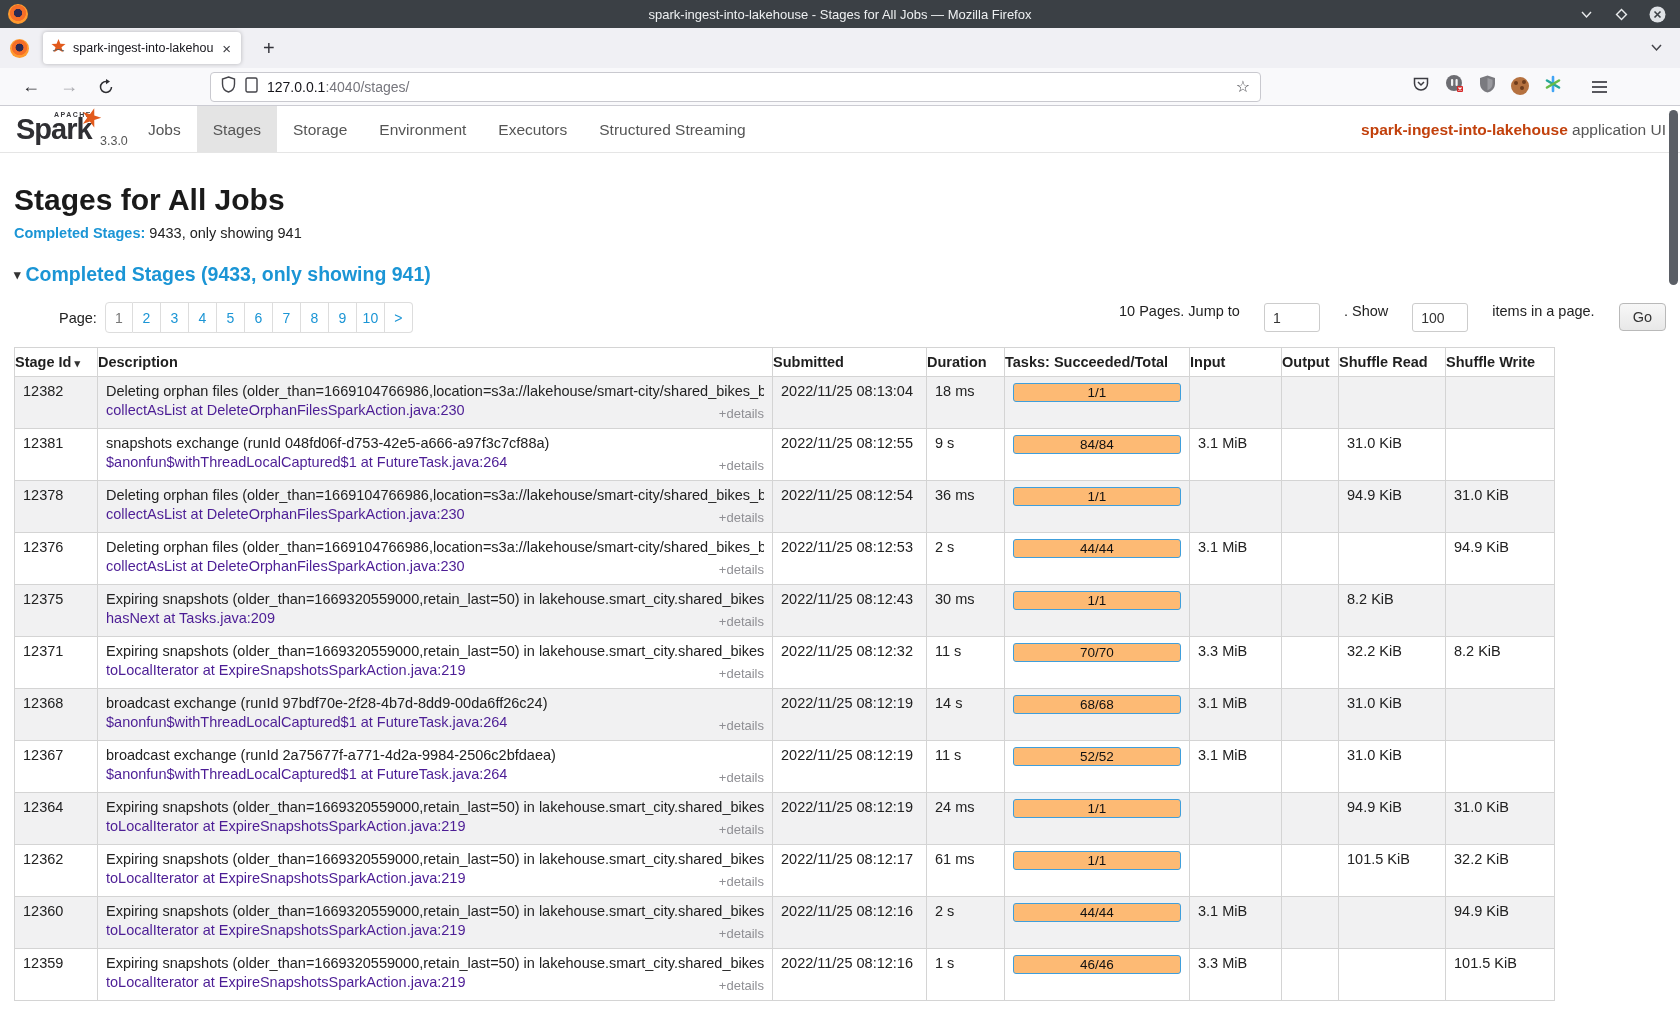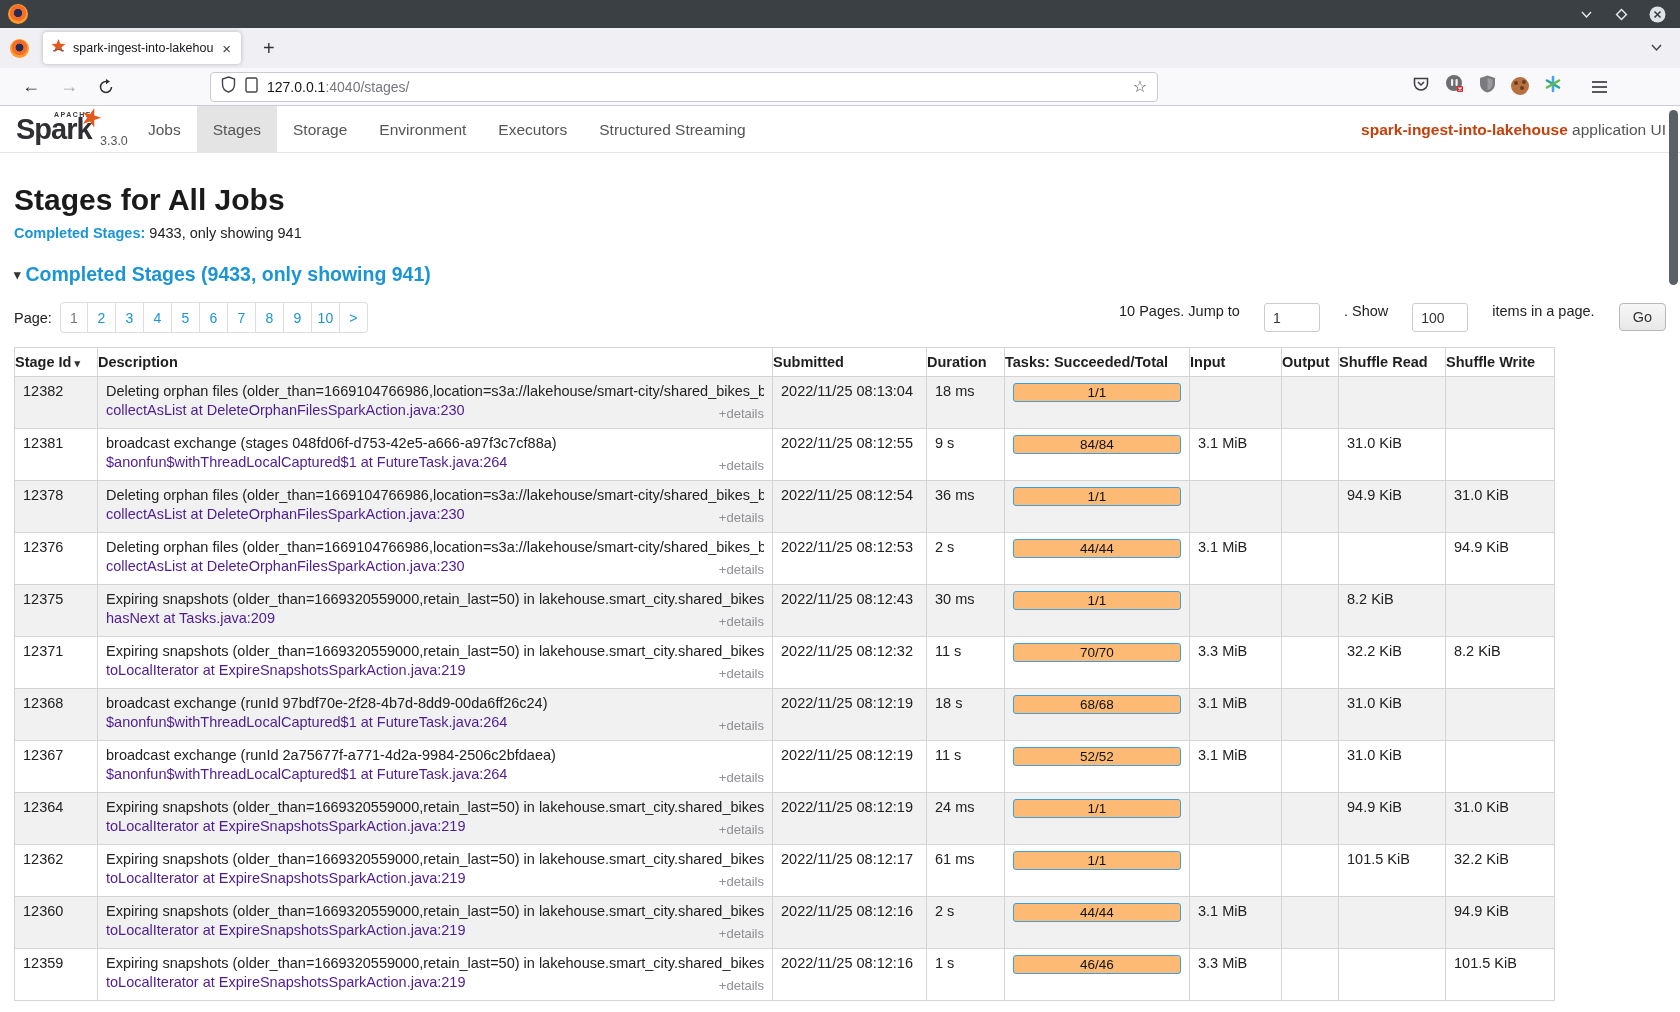--- a/index.html
+++ b/index.html
@@ -23,21 +23,21 @@
     display:flex; align-items:center; padding:0 8px; gap:7px; }
   .tab-title { font-size:12.5px; color:#15141a; white-space:nowrap; overflow:hidden; flex:1; }
   .tab-close { font-size:15px; color:#3c3c42; line-height:1; padding:0 2px; }
   .newtab { font-size:20px; color:#33333a; margin-left:16px; padding:0 6px; }
   .tab-overflow { position:absolute; right:16px; top:12px; }
   
   .navbar { height:38px; background:#f9f9fb; border-bottom:1px solid #ccccd3; display:flex; align-items:center; padding:0 12px; }
   .nav-arrow { font-size:18px; color:#2f2f33; padding:0 10px; }
   .nav-arrow.disabled { color:#a9a9ae; }
   .reload { padding:0 10px; display:flex; }
-  .urlbar { margin-left:86px; width:948px; height:30px; background:#ffffff; border:1px solid #c9c9cf; border-radius:4px;
+  .urlbar { margin-left:86px; width:1051px; height:30px; background:#ffffff; border:1px solid #c9c9cf; border-radius:4px;
     display:flex; align-items:center; padding:0 10px; gap:9px; }
   .url-text { font-size:14px; flex:1; white-space:nowrap; overflow:hidden; }
   .url-host { color:#15141a; } .url-path { color:#76767d; }
   .bookmark-star { font-size:16px; color:#45454b; }
   .ext-icons { position:absolute; right:118px; top:74px; display:flex; align-items:center; gap:15px; }
   .burger { position:absolute; right:72px; top:80px; }
   .cookie { width:18px; height:18px; border-radius:50%; background:#b5713f; position:relative; }
   .cookie i { position:absolute; width:4px; height:4px; border-radius:50%; background:#6e3c1c; }
   .cookie i:nth-child(1){left:3px;top:4px}.cookie i:nth-child(2){left:9px;top:9px}.cookie i:nth-child(3){left:11px;top:3px}
   
@@ -53,21 +53,21 @@
   .app-label { margin-left:auto; padding-right:14px; line-height:47px; font-size:15.5px; color:#555; white-space:nowrap; }
   .app-label b { color:#c2410c; }
   
   .content { padding:0 14px; }
   h1.page-title { font-size:30px; font-weight:bold; color:#1a1a1a; margin:30px 0 8px 0; line-height:34px; }
   .status-line { font-size:14.5px; margin:0 0 6px 0; color:#222; }
   .status-line a { color:#1b95d5; font-weight:bold; text-decoration:none; }
   .section-h { font-size:19.5px; font-weight:bold; color:#1b95d5; margin:22px 0 0 0; cursor:pointer; }
   .section-h .arrow { color:#333; font-size:13px; margin-right:5px; vertical-align:2px; }
   .pager-row { display:flex; align-items:center; margin:16px 0 0 0; }
-  .page-label { font-size:14.5px; margin-right:8px; }
+  .page-label { font-size:14.5px; margin-right:8px;margin-left:45px; }
   .page-group { display:inline-flex; }
   .page-group a { min-width:28px; height:31px; display:flex; align-items:center; justify-content:center;
     border:1px solid #ddd; border-left:none; background:#fff; color:#1b95d5; font-size:14px; text-decoration:none; cursor:pointer; }
   .page-group a:first-child { border-left:1px solid #ddd; border-radius:4px 0 0 4px; }
   .page-group a:last-child { border-radius:0 4px 4px 0; }
   .page-group a.current { color:#777; }
   .pager-right { margin-left:auto; display:flex; align-items:flex-start; gap:24px; font-size:14.5px; color:#222; }
   .pager-right input { width:56px; height:29px; border:1px solid #ccc; border-radius:3px; padding:2px 8px; font-size:14px; color:#333;
     font-family:"Liberation Sans",sans-serif; }
   .go-btn { padding:5px 13px; border:1px solid #b9b9b9; border-radius:4px; background:linear-gradient(#f7f7f7,#e8e8e8);
@@ -91,20 +91,21 @@
   .bar:empty { display:none; }
   
   .scroll-thumb { position:absolute; right:2px; top:110px; width:9px; height:175px; background:#5b5f66; border-radius:5px; }
   .icon-stroke { stroke:#44444a; fill:none; stroke-width:1.4; }
 </style>
 </head>
 <body>
 
 <div class="titlebar">
   <div class="fx-logo"></div>
+  <div class="win-title">spark-ingest-into-lakehouse - Stages for All Jobs — Mozilla Firefox</div>
   <div class="win-controls">
     <span>
         <svg width="15" height="15" viewBox="0 0 15 15">
           <polyline points="3,5 7.5,10 12,5" fill="none" stroke="#e8eaec" stroke-width="1.4"></polyline>
         </svg>
       </span>
     <span>
         <svg width="15" height="15" viewBox="0 0 15 15">
           <rect x="4" y="4" width="7" height="7" transform="rotate(45 7.5 7.5)" fill="none" stroke="#e8eaec" stroke-width="1.4"></rect>
         </svg>
@@ -285,21 +286,21 @@
           </td>
     <td></td>
     <td></td>
     <td></td>
     <td></td>
   </tr>
 
   <tr>
     <td>12381</td>
     <td class="desc-cell">
-      <div class="desc-line">broadcast exchange (stages 048fd06f-d753-42e5-a666-a97f3c7cf88a)</div>
+      <div class="desc-line">snapshots exchange (runId 048fd06f-d753-42e5-a666-a97f3c7cf88a)</div>
       <a class="stack-link">$anonfun$withThreadLocalCaptured$1 at FutureTask.java:264</a>
       <span class="details">+details</span>
     </td>
     <td>2022/11/25 08:12:55</td>
     <td>9 s</td>
     <td class="tasks-cell">
             <div class="bar">84/84</div>
           </td>
     <td>3.1 MiB</td>
     <td></td>
@@ -380,21 +381,21 @@
   </tr>
 
   <tr>
     <td>12368</td>
     <td class="desc-cell">
       <div class="desc-line">broadcast exchange (runId 97bdf70e-2f28-4b7d-8dd9-00da6ff26c24)</div>
       <a class="stack-link">$anonfun$withThreadLocalCaptured$1 at FutureTask.java:264</a>
       <span class="details">+details</span>
     </td>
     <td>2022/11/25 08:12:19</td>
-    <td>18 s</td>
+    <td>14 s</td>
     <td class="tasks-cell">
             <div class="bar">68/68</div>
           </td>
     <td>3.1 MiB</td>
     <td></td>
     <td>31.0 KiB</td>
     <td></td>
   </tr>
 
   <tr>

